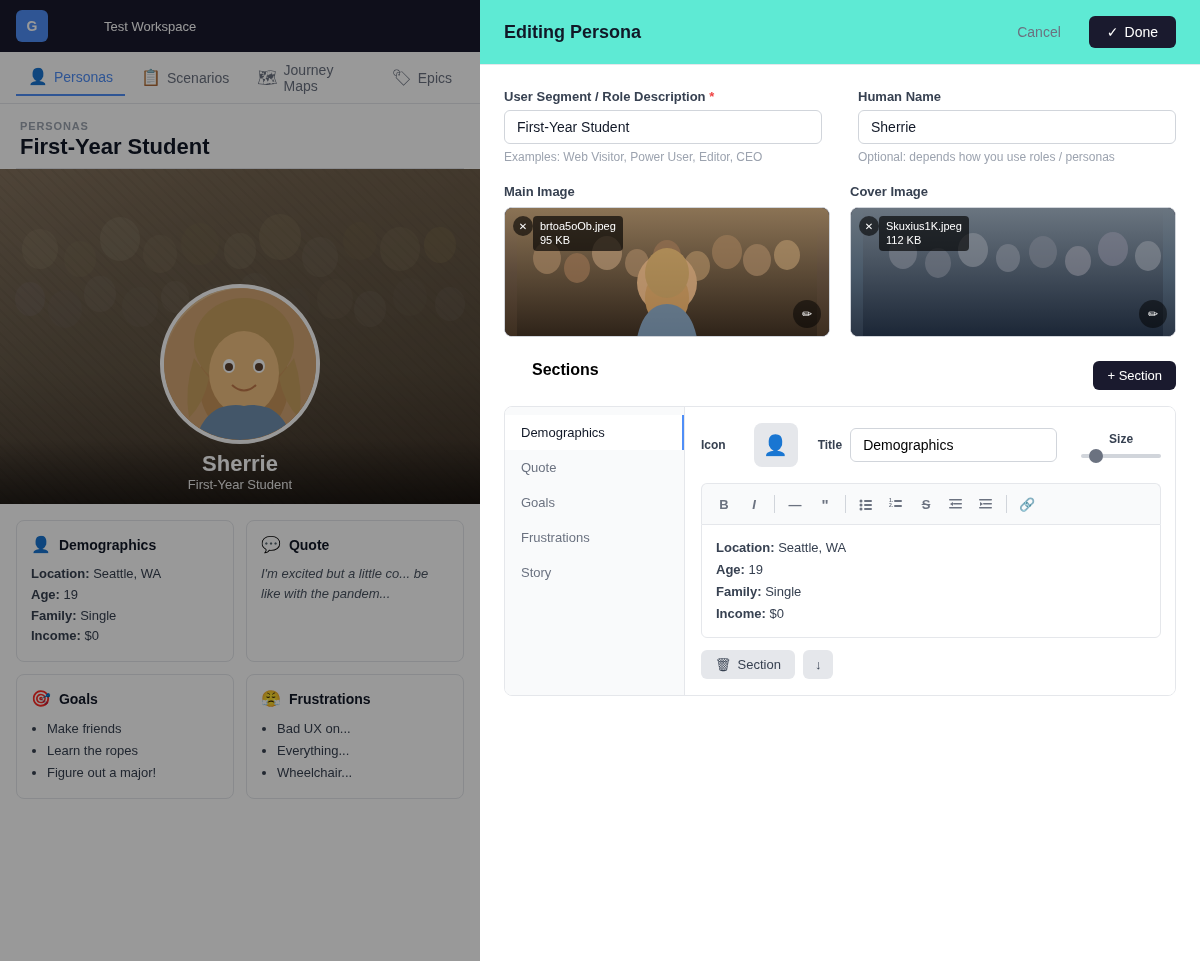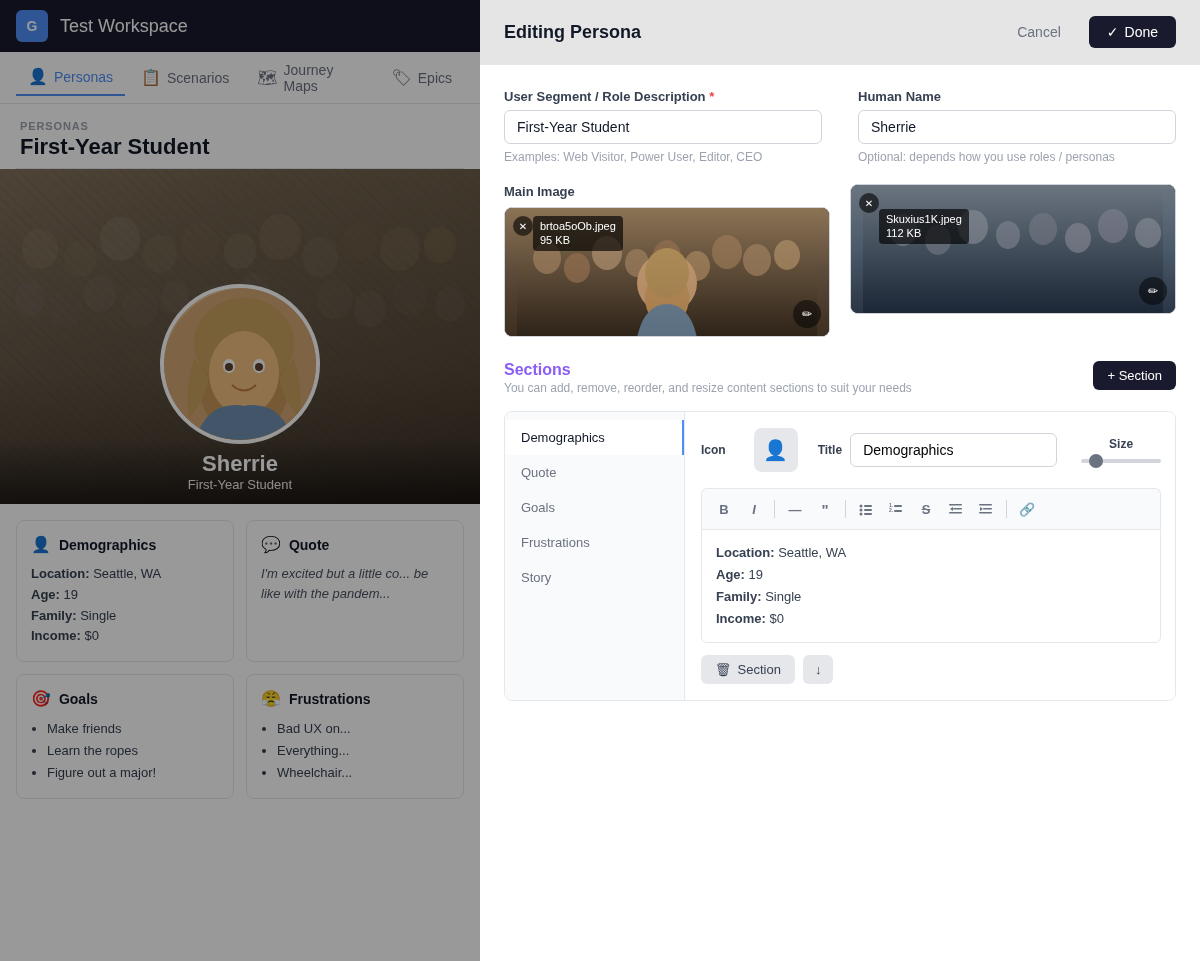--- a/index.html
+++ b/index.html
@@ -19,21 +19,21 @@
       z-index: 100;
     }
     .logo-icon {
       width: 32px; height: 32px;
       background: #4f8ef7;
       border-radius: 6px;
       display: flex; align-items: center; justify-content: center;
       color: white; font-weight: bold; font-size: 14px;
     }
     .workspace-name {
-      color: white; font-size: 18px; font-weight: 500;
+      color: white; font-size: 13px; font-weight: 500; margin-left: 44px;
     }
 
     
     .sub-nav {
       display: flex;
       align-items: center;
       background: white;
       border-bottom: 1px solid #e5e7eb;
       height: 52px;
       padding: 0 16px;
@@ -175,21 +175,21 @@
       flex-direction: column;
       height: 100vh;
       overflow: hidden;
     }
     .modal-header {
       display: flex;
       align-items: center;
       justify-content: space-between;
       padding: 16px 24px;
       border-bottom: 1px solid #e5e7eb;
-      background: #e5e5e5;
+      background: #5eead4;
       flex-shrink: 0;
     }
     .modal-title { font-size: 18px; font-weight: 600; color: #111827; }
     .modal-actions { display: flex; align-items: center; gap: 12px; }
     .btn-cancel {
       padding: 8px 16px;
       border: none;
       background: none;
       color: #6b7280;
       font-size: 14px;
@@ -281,21 +281,21 @@
       color: white; font-size: 12px; cursor: pointer;
     }
 
     
     .sections-header {
       display: flex;
       align-items: flex-start;
       justify-content: space-between;
       margin-bottom: 16px;
     }
-    .sections-title { font-size: 16px; font-weight: 600; color: #8b5cf6; }
+    .sections-title { font-size: 16px; font-weight: 600; color: #000000; margin-left: 28px; }
     .sections-subtitle { font-size: 12px; color: #9ca3af; margin-top: 2px; }
     .btn-add-section {
       display: flex; align-items: center; gap: 4px;
       padding: 7px 14px;
       background: #1a1a2e;
       color: white;
       border: none;
       border-radius: 6px;
       font-size: 13px;
       cursor: pointer;
@@ -656,20 +656,21 @@
             <div class="image-remove">✕</div>
             <div style="position:absolute;top:8px;left:28px;background:rgba(0,0,0,0.65);color:white;padding:3px 7px;border-radius:4px;font-size:11px;line-height:1.3;">
               <div>brtoa5oOb.jpeg</div>
               <div>95 KB</div>
             </div>
             <div class="image-edit-btn">✏</div>
           </div>
         </div>
 
         <div>
+          <div class="image-section-label">Cover Image</div>
           <div class="image-upload-box">
             <div class="image-thumb-people" style="background: linear-gradient(180deg, #6a7580 0%, #4a5a6a 50%, #2a3545 100%);">
               <svg width="100%" height="130" viewBox="0 0 300 130" style="position:absolute;top:0;left:0">
                 <rect width="300" height="130" fill="url(#img2bg)"></rect>
                 <defs>
                   <linearGradient id="img2bg" x1="0" y1="0" x2="0" y2="1">
                     <stop offset="0%" stop-color="#6a7580"></stop>
                     <stop offset="100%" stop-color="#1a2535"></stop>
                   </linearGradient>
                 </defs>
@@ -679,33 +680,32 @@
                   <ellipse cx="110" cy="42" rx="15" ry="17" fill="#8a8f98"></ellipse>
                   <ellipse cx="145" cy="50" rx="12" ry="14" fill="#808590"></ellipse>
                   <ellipse cx="180" cy="44" rx="14" ry="16" fill="#757a85"></ellipse>
                   <ellipse cx="215" cy="53" rx="13" ry="15" fill="#8a8a95"></ellipse>
                   <ellipse cx="250" cy="41" rx="15" ry="17" fill="#808090"></ellipse>
                   <ellipse cx="285" cy="48" rx="13" ry="15" fill="#8a8f98"></ellipse>
                 </g>
               </svg>
             </div>
             <div class="image-remove">✕</div>
-            <div style="position:absolute;top:24px;left:28px;background:rgba(0,0,0,0.65);color:white;padding:3px 7px;border-radius:4px;font-size:11px;line-height:1.3;">
+            <div style="position:absolute;top:8px;left:28px;background:rgba(0,0,0,0.65);color:white;padding:3px 7px;border-radius:4px;font-size:11px;line-height:1.3;">
               <div>Skuxius1K.jpeg</div>
               <div>112 KB</div>
             </div>
             <div class="image-edit-btn">✏</div>
           </div>
         </div>
       </div>
 
       <div class="sections-header">
         <div>
           <div class="sections-title">Sections</div>
-          <div class="sections-subtitle">You can add, remove, reorder, and resize content sections to suit your needs</div>
         </div>
         <button class="btn-add-section">+ Section</button>
       </div>
 
       <div class="sections-editor">
 
         <div class="sections-sidebar">
           <div class="section-tab active">
             <span>Demographics</span>
           </div>

